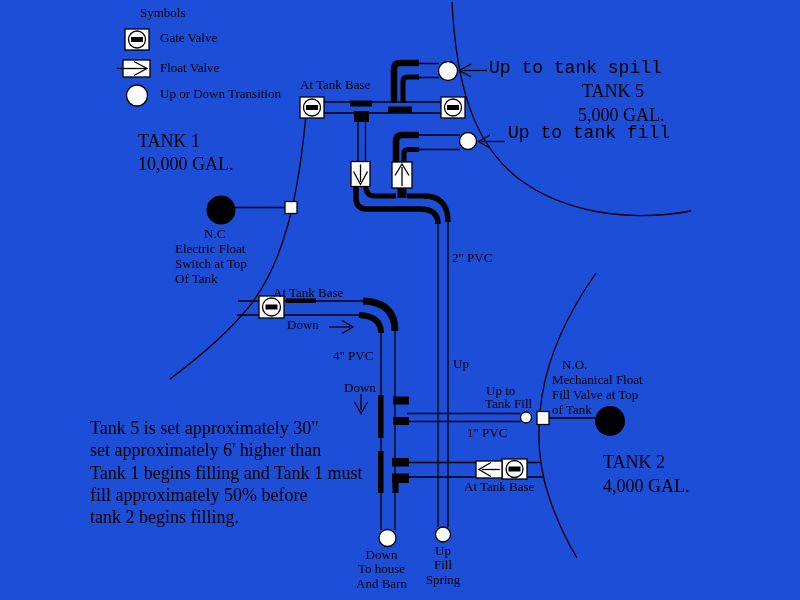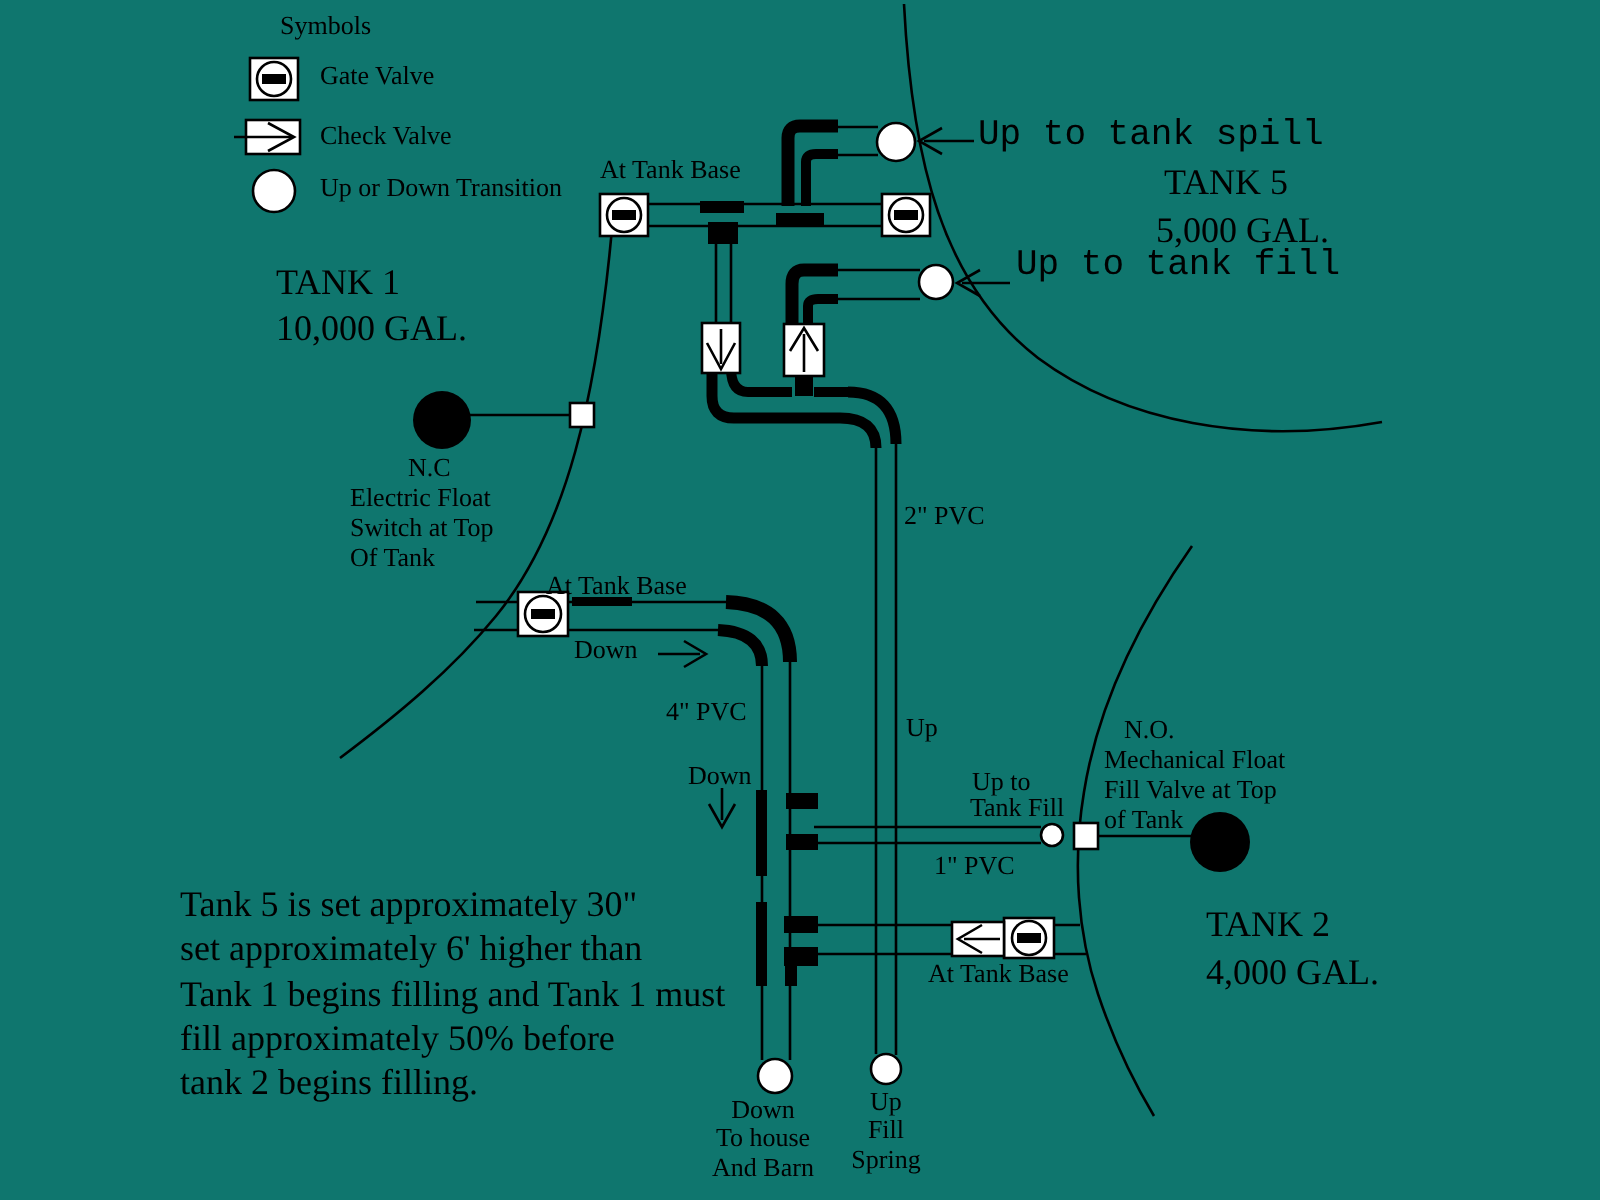--- a/index.html
+++ b/index.html
@@ -1,23 +1,23 @@
 <!DOCTYPE html>
 <html><head>
 <meta charset="utf-8">
 <style>
   html,body{margin:0;padding:0;background:#ffffff;}
-  #stage{position:relative;width:800px;height:600px;background:#0f766e;overflow:hidden;
+  #stage{position:relative;width:800px;height:600px;background:#1d4ed8;overflow:hidden;
          font-family:"Liberation Serif","DejaVu Serif",serif;color:#000;}
   #stage svg{position:absolute;left:0;top:0;}
   .lbl{position:absolute;white-space:nowrap;line-height:1.1;}
   .fs13{font-size:13px;}
   .fs18{font-size:18px;font-family:Liberation Mono, monospace;}
   .fs21{font-size:18px;line-height:23px;}
-  .note{font-size:18px;line-height:22.3px;margin-top:24px;}
+  .note{font-size:18px;line-height:22.3px;}
   .ctr{text-align:center;}
 </style>
 </head>
 <body>
 
 <div id="stage">
 
 <svg width="800" height="600" viewBox="0 0 800 600">
   <g stroke="#000" fill="none" stroke-width="1.3">
 
@@ -161,21 +161,21 @@
     </g>
     <g>
       <path d="M 361,394 V 410"></path>
           <polyline points="354.5,402 361,413.5 367.5,402"></polyline>
     </g>
   </g>
 </svg>
 
 <div class="lbl fs13" style="left:140px;top:6px">Symbols</div>
 <div class="lbl fs13" style="left:160px;top:31px">Gate Valve</div>
-<div class="lbl fs13" style="left:160px;top:61px">Check Valve</div>
+<div class="lbl fs13" style="left:160px;top:61px">Float Valve</div>
 <div class="lbl fs13" style="left:160px;top:87px">Up or Down Transition</div>
 
 <div class="lbl fs13" style="left:300px;top:78px">At Tank Base</div>
 <div class="lbl fs18" style="left:489px;top:59px">Up to tank spill</div>
 <div class="lbl fs18" style="left:508px;top:124px">Up to tank fill</div>
 
 <div class="lbl fs21" style="left:582px;top:80px">TANK 5</div>
 <div class="lbl fs21" style="left:578px;top:104px">5,000 GAL.</div>
 
 <div class="lbl fs21" style="left:138px;top:130px">TANK 1</div>

